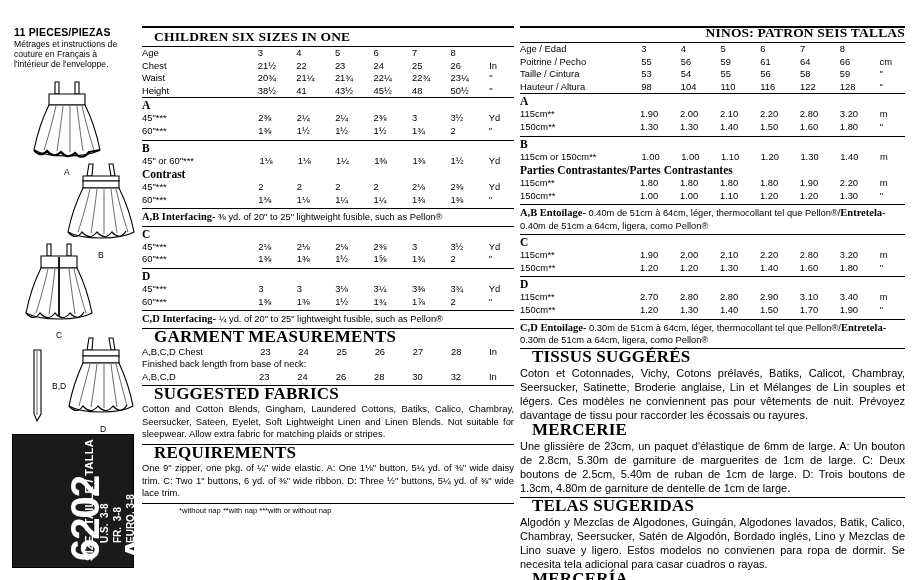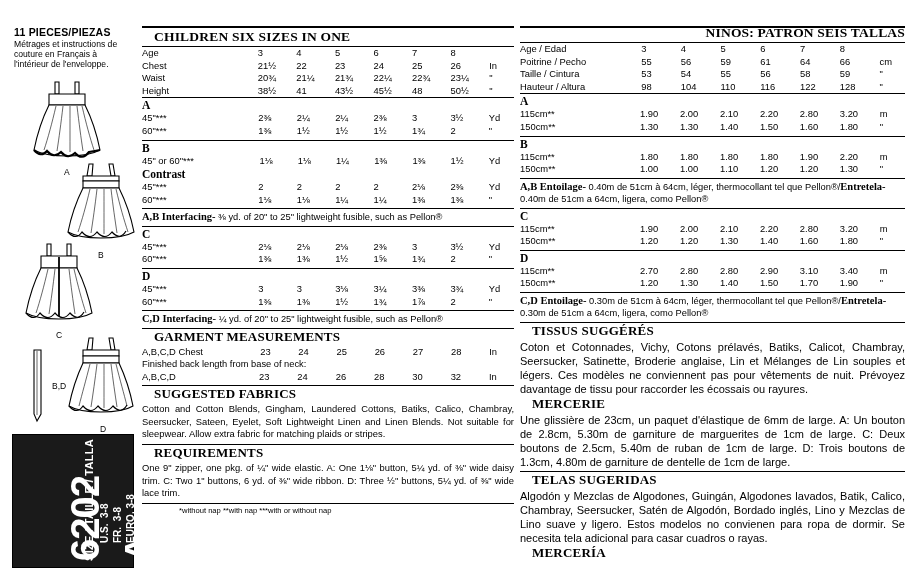--- a/index.html
+++ b/index.html
@@ -48,21 +48,21 @@
   
   .rule-thick { border-top:2.4px solid #000; margin:0; }
   .rule-med   { border-top:1.5px solid #000; margin:0; }
 
   
   h2.sec {
     font-family:"Liberation Serif", serif;
     font-weight:bold; font-size:13.5px; margin:1px 0 2px 12px;
     letter-spacing:.2px; line-height:15px;
   }
-  h2.sec.small { font-size:13px; line-height:14px; }
+  h2.sec.small { font-size:17px; line-height:14px; }
   .grp { font-family:"Liberation Serif", serif; font-weight:bold; font-size:11.5px;
          line-height:13px; margin:1px 0 0 0; }
 
   
   table.t { width:100%; border-collapse:collapse; font-size:9.4px; }
   table.t td { padding:0; line-height:12.6px; vertical-align:bottom; white-space:nowrap; }
   td.lab { text-align:left; }
   td.v   { text-align:left; width:40px; }
   td.u   { text-align:left; width:26px; }
   .sp-mid td.v { width:40px; }
@@ -491,20 +491,35 @@
               <td class="v">1.80</td>
               <td class="u">"</td>
             </tr>
           </tbody>
         </table>
         <div class="rule-med mt2"></div>
         <div class="grp">B</div>
         <table class="t sp-right">
           <tbody>
             <tr>
+              <td class="lab">115cm or 150cm**</td>
+              <td class="v">1.00</td>
+              <td class="v">1.00</td>
+              <td class="v">1.10</td>
+              <td class="v">1.20</td>
+              <td class="v">1.30</td>
+              <td class="v">1.40</td>
+              <td class="u">m</td>
+            </tr>
+          </tbody>
+        </table>
+        <div class="grp">Parties Contrastantes/Partes Contrastantes</div>
+        <table class="t sp-right">
+          <tbody>
+            <tr>
               <td class="lab">115cm**</td>
               <td class="v">1.80</td>
               <td class="v">1.80</td>
               <td class="v">1.80</td>
               <td class="v">1.80</td>
               <td class="v">1.90</td>
               <td class="v">2.20</td>
               <td class="u">m</td>
             </tr>
             <tr>

